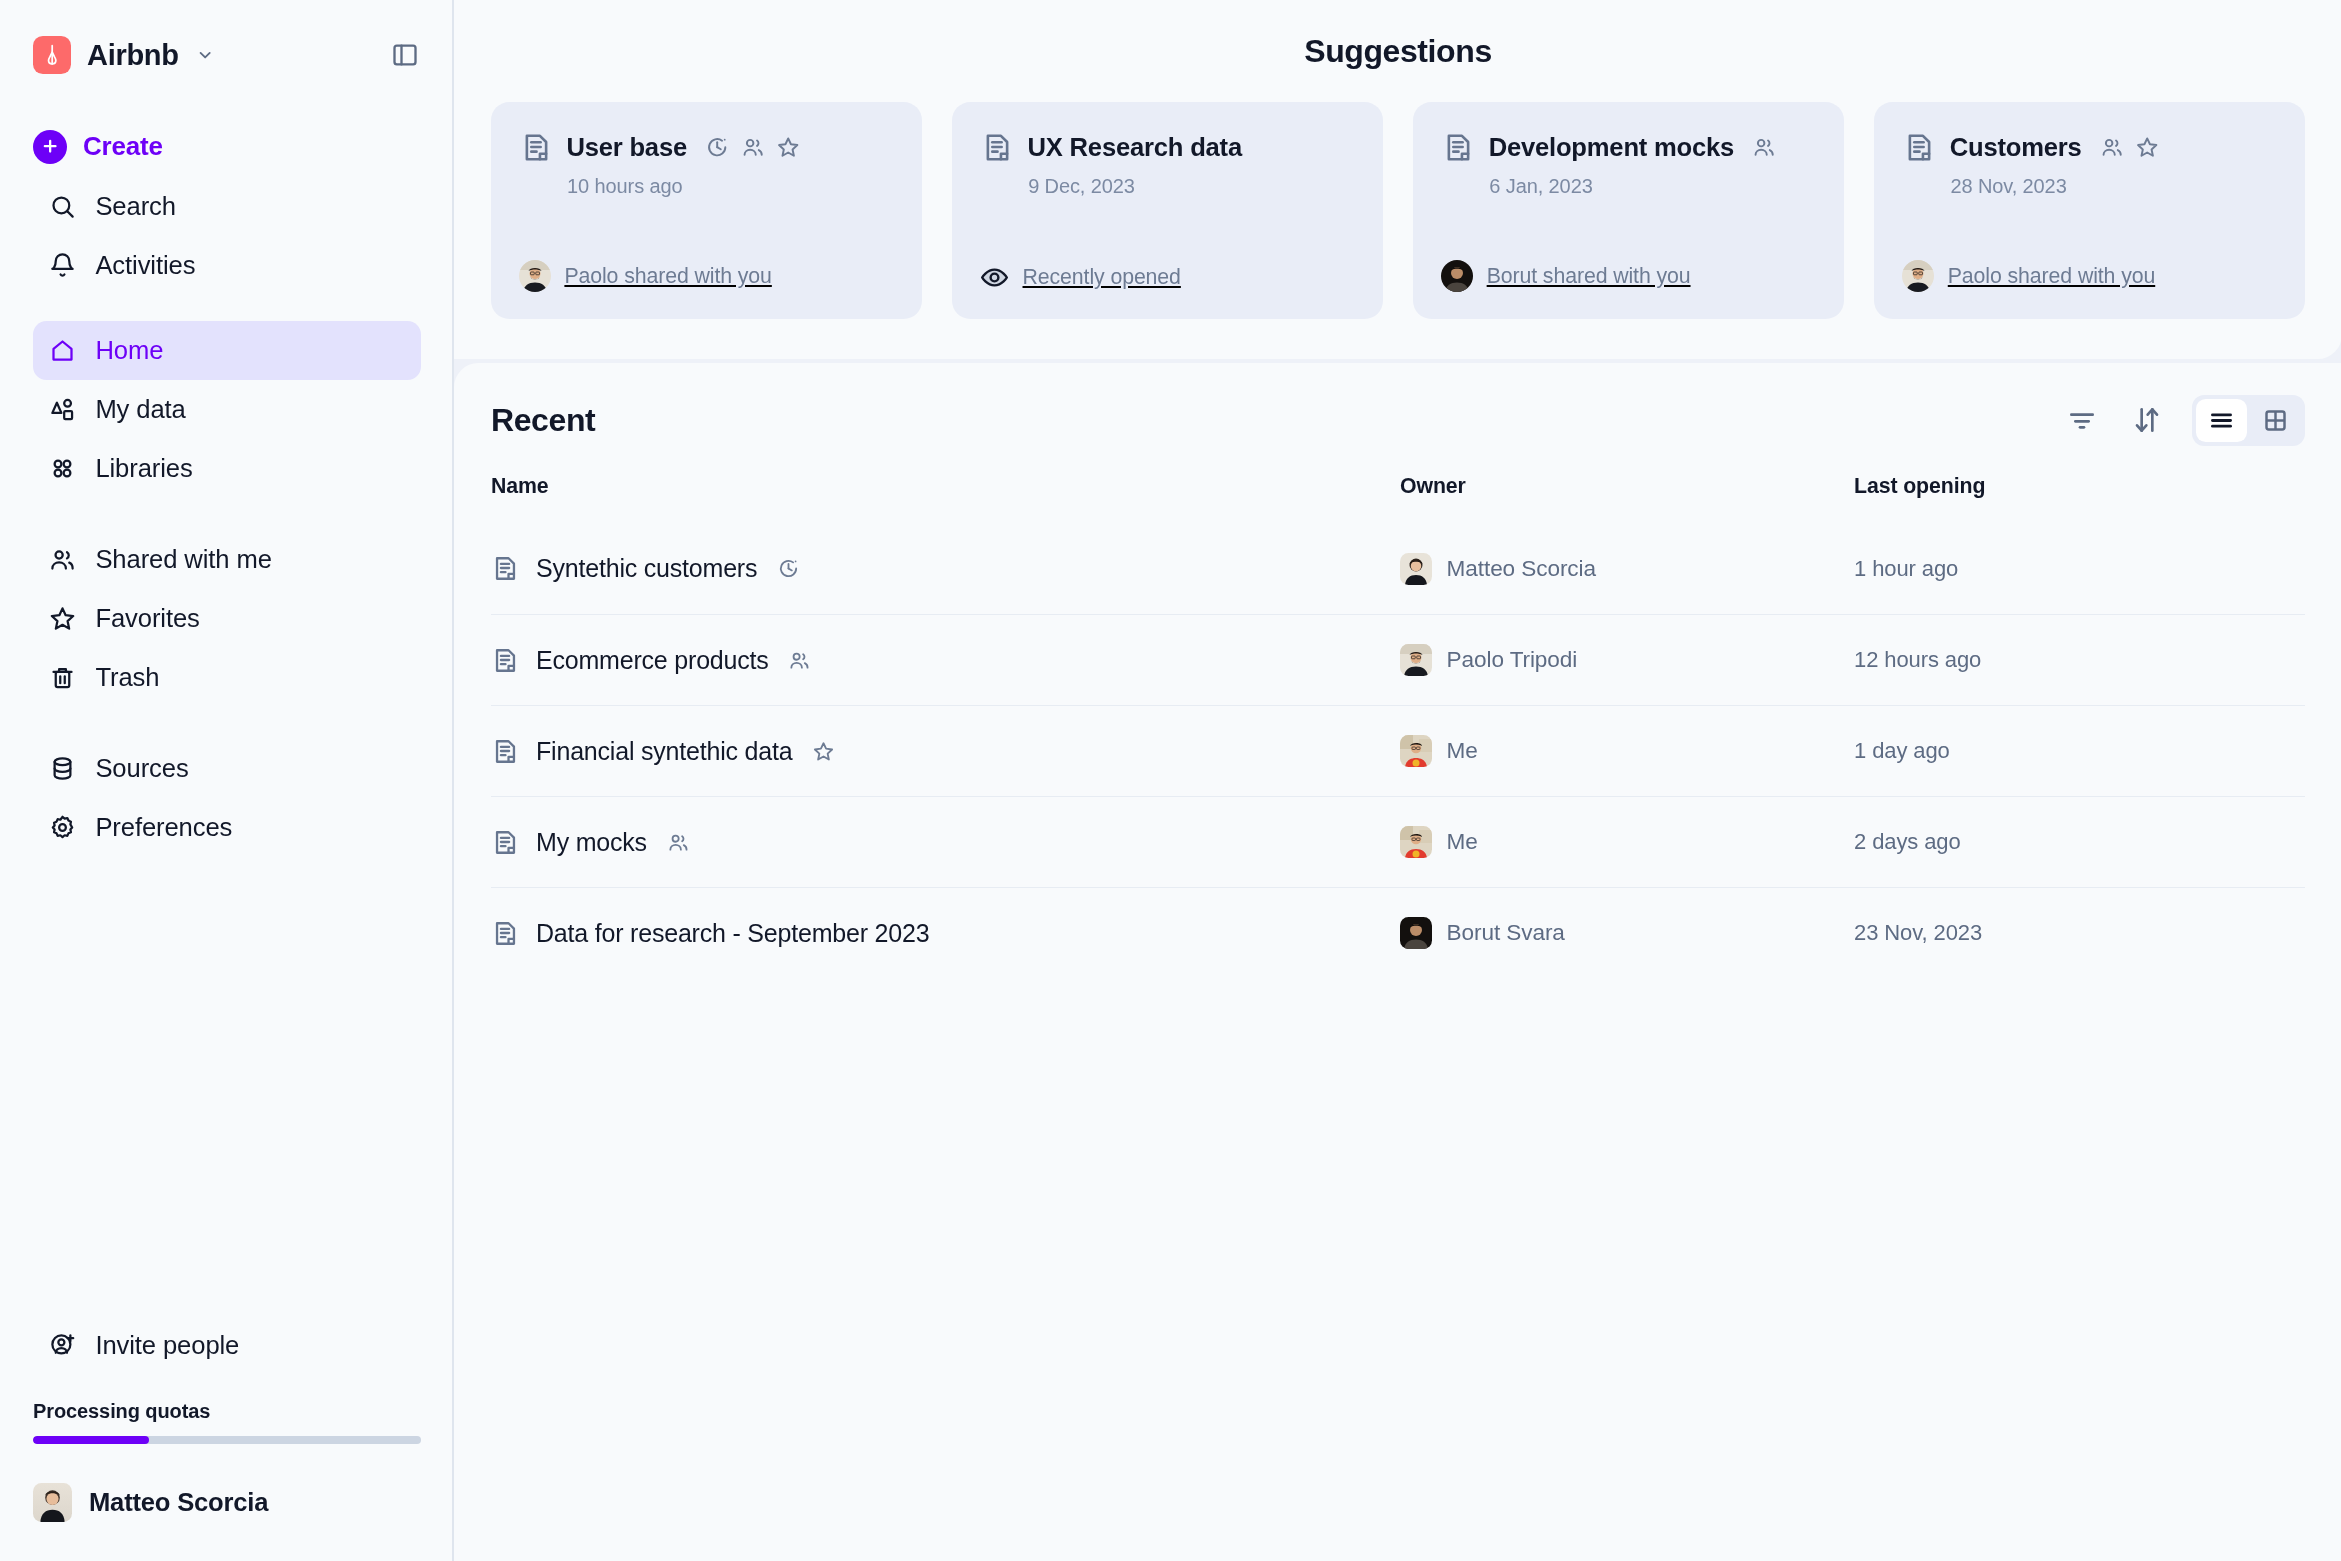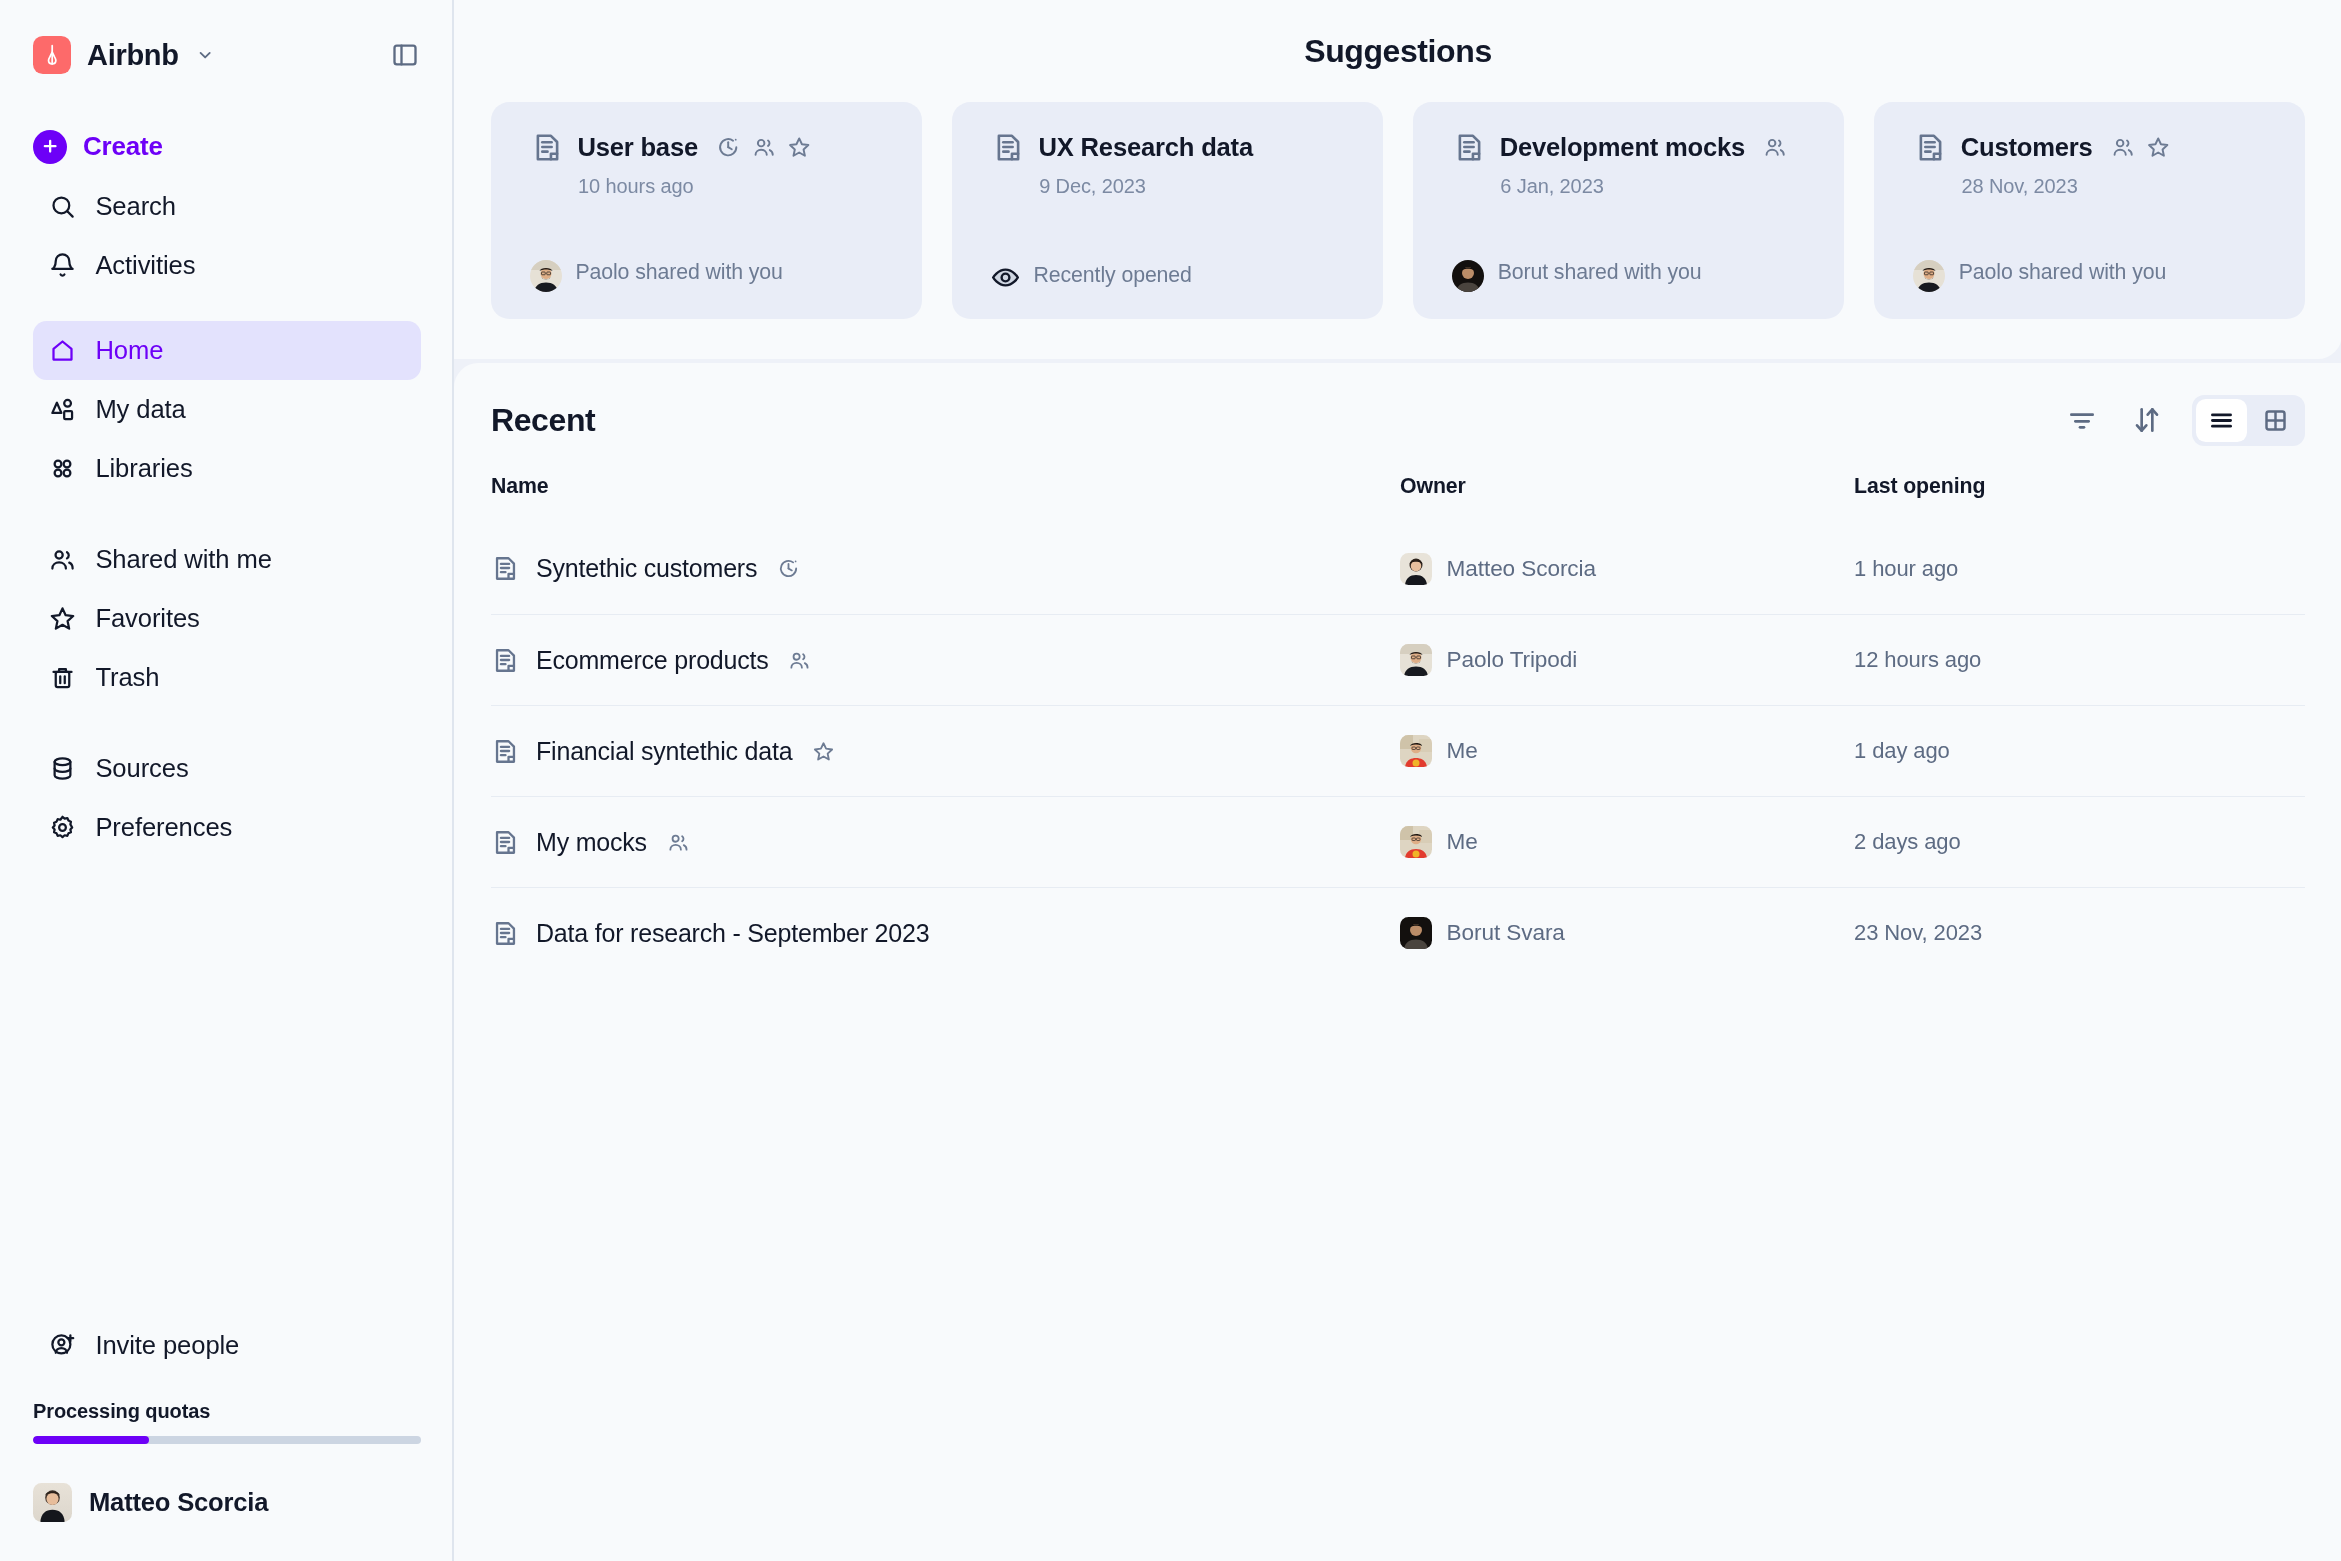--- a/index.html
+++ b/index.html
@@ -113,30 +113,30 @@
 
   .cards {
     display: grid;
     grid-template-columns: repeat(4, 1fr);
     gap: 30.5px;
     margin-top: 32px;
   }
   .card {
     background: #e9edf7;
     border-radius: 18.3px;
-    padding: 28px 27px 27px 39px;
+    padding: 28px 27px 27px 28px;
     min-height: 217px;
     display: flex; flex-direction: column;
   }
   .card-head { display: flex; align-items: center; gap: 13.4px; }
   .doc-ico { width: 34px; height: 34px; flex: 0 0 34px; display:flex; align-items:center; justify-content:center;}
   .card-title { font-size: 25.6px; font-weight: 700; color: #121829; letter-spacing:-0.2px; white-space: nowrap; }
   .card-badges { display: flex; align-items: center; gap: 11px; margin-left: 4.9px; }
   .card-date { font-size: 20px; color: #7c8aa3; margin-top: 11px; margin-left: 48px; letter-spacing:-0.1px; }
-  .card-foot { margin-top: auto; display: flex; align-items: flex-start; gap: 13.4px; }
+  .card-foot { margin-top: auto; display: flex; align-items: center; gap: 13.4px; text-decoration: underline; }
   .card-foot-text { font-size: 21.3px; color: #6d7b93; letter-spacing:-0.1px; }
 
   .recent-panel {
     flex: 1;
     background: #f8fafc;
     border-radius: 24.4px 0 0 0;
     margin-top: 3.7px;
     padding: 32px 37px 4px 37px;
     min-height: 0;
   }

